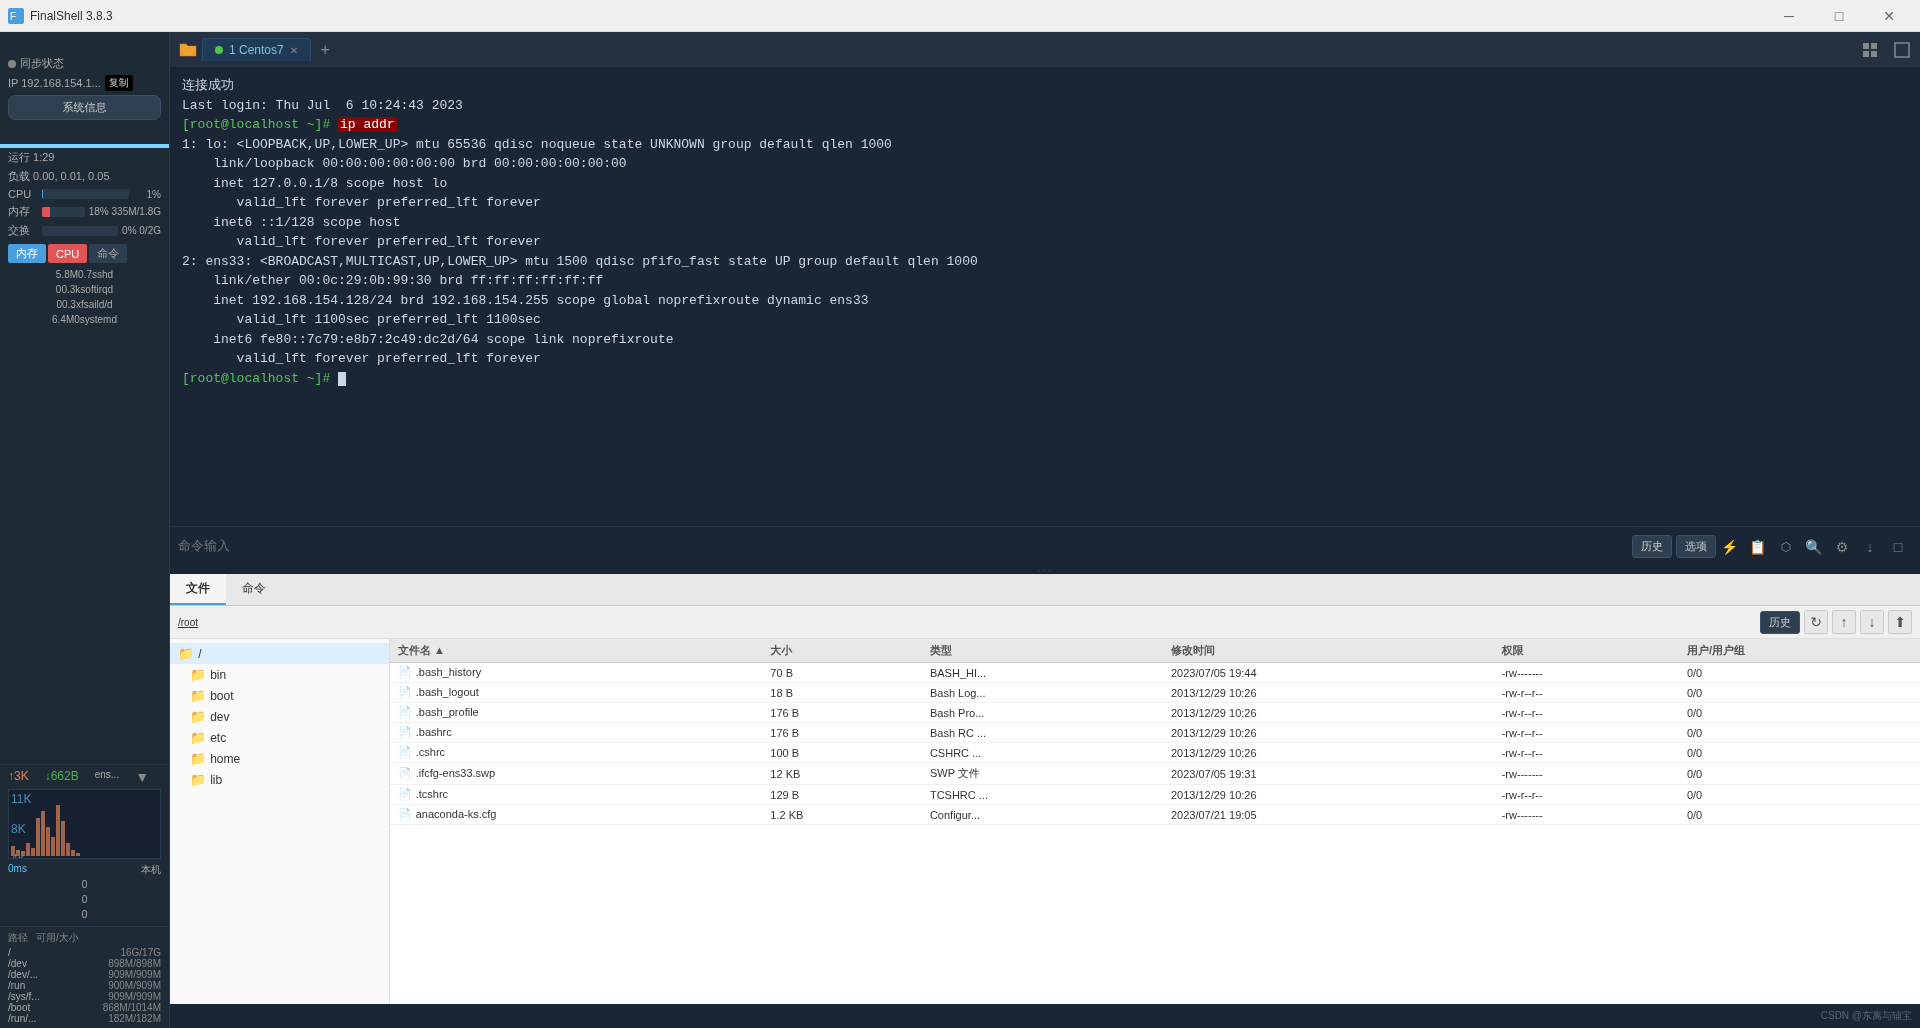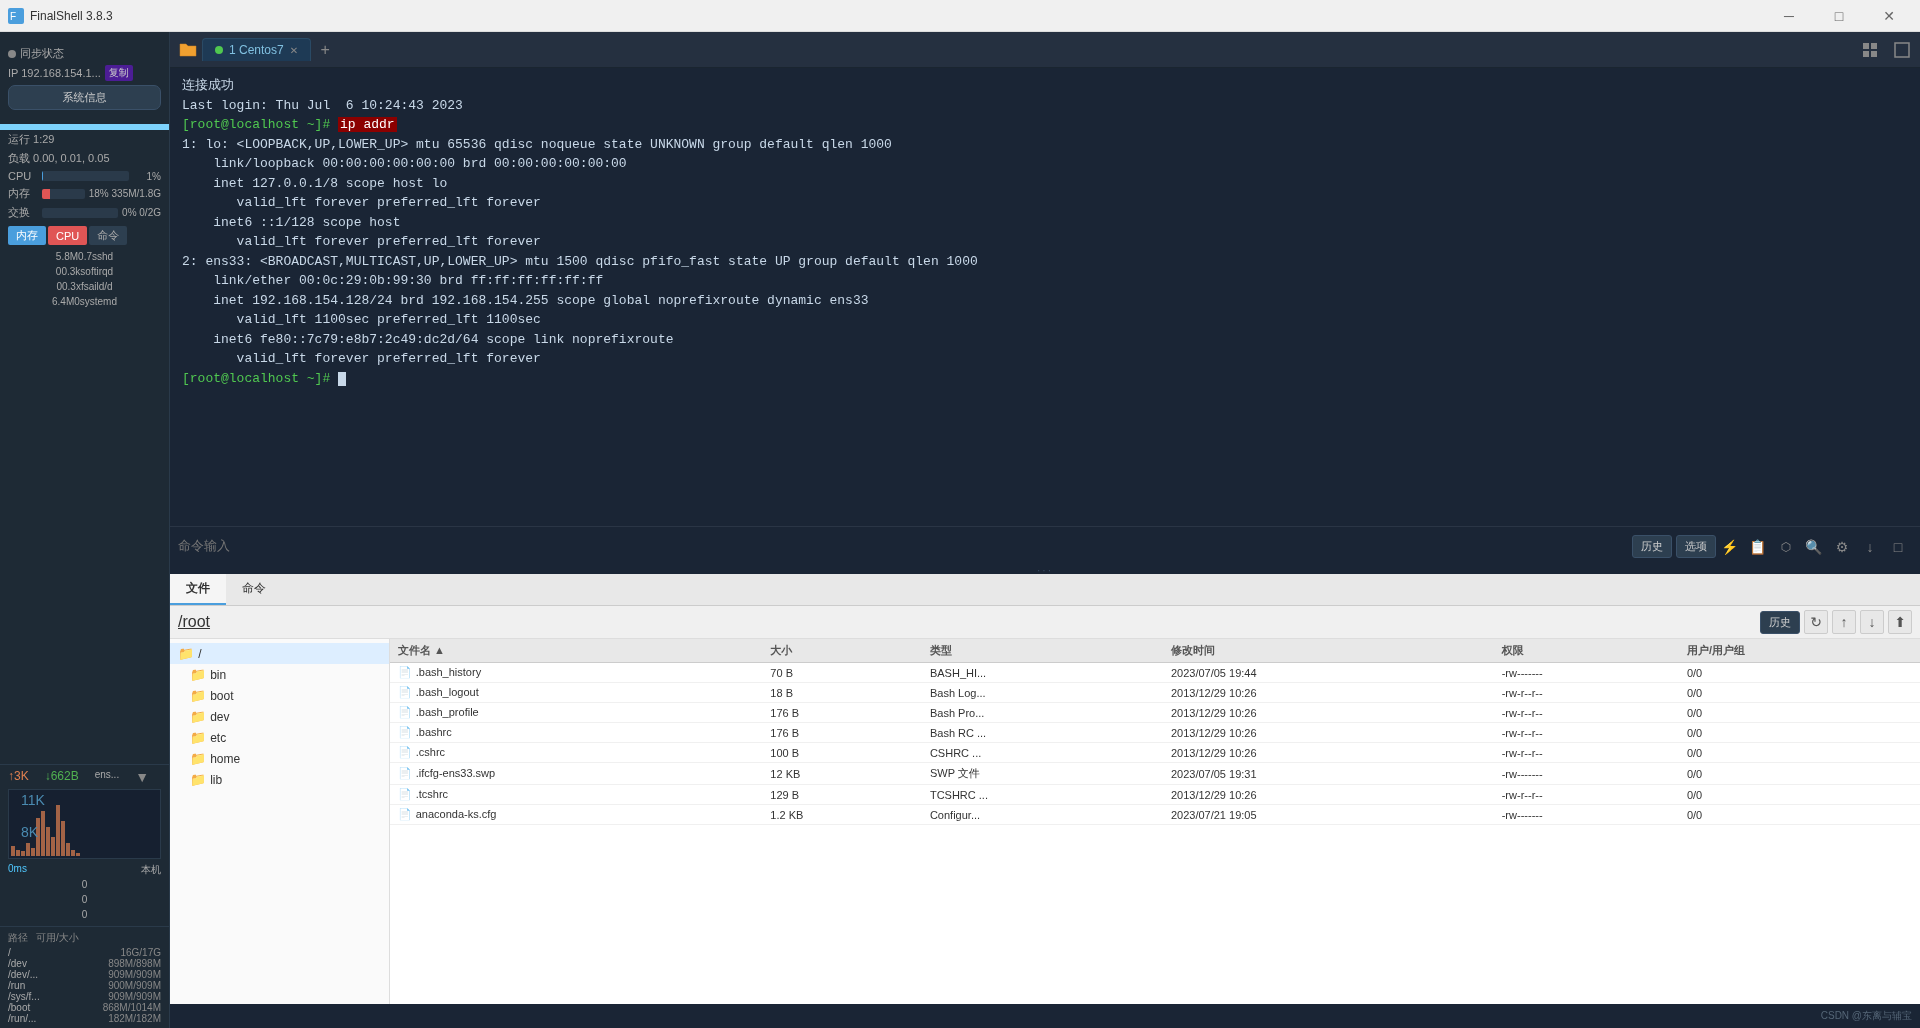--- a/index.html
+++ b/index.html
@@ -24,25 +24,25 @@
 
     
     #sidebar {
       width: 170px;
       background: #1e2a35;
       border-right: 1px solid #2a3a4a;
       display: flex;
       flex-direction: column;
       flex-shrink: 0;
     }
-    #sidebar-top { padding: 14px 8px; border-bottom: 6px solid #7dd3fc; }
+    #sidebar-top { padding: 24px 8px; border-bottom: 4px solid #7dd3fc; }
     .sync-row { display: flex; align-items: center; gap: 4px; color: #aaa; font-size: 11px; margin-bottom: 4px; }
     .sync-dot { width: 8px; height: 8px; background: #888; border-radius: 50%; }
     .ip-row { display: flex; align-items: center; gap: 4px; color: #aaa; font-size: 11px; margin-bottom: 4px; }
-    .copy-btn { background: #4c1d95; color: #ccc; border: none; padding: 1px 4px; font-size: 10px; cursor: pointer; border-radius: 2px; }
+    .copy-btn { background: #000000; color: #ccc; border: none; padding: 1px 4px; font-size: 10px; cursor: pointer; border-radius: 2px; }
     .sysinfo-btn { width: 100%; background: #2d3f50; border: 1px solid #3a5068; color: #ccc; padding: 4px; font-size: 11px; cursor: pointer; border-radius: 7px; }
 
     .stat-row { display: flex; align-items: center; gap: 4px; padding: 2px 8px; font-size: 11px; color: #aaa; }
     .stat-label { min-width: 30px; }
     .stat-bar { height: 10px; background: #2a3a4a; flex: 1; border-radius: 2px; overflow: hidden; }
     .stat-fill { height: 100%; background: #4a9edd; }
     .stat-fill.red { background: #e05555; }
     .stat-val { min-width: 28px; text-align: right; font-size: 10px; }
 
     .divider-tabs { display: flex; padding: 4px 8px; gap: 2px; }
@@ -134,21 +134,21 @@
     #filepanel {
       height: 430px;
       background: #f5f5f5;
       display: flex;
       flex-direction: column;
     }
     #file-tabs { display: flex; background: #e8e8e8; border-bottom: 1px solid #ccc; }
     .ftab { padding: 6px 16px; font-size: 12px; cursor: pointer; color: #333; }
     .ftab.active { background: #f5f5f5; border-bottom: 2px solid #4a9edd; color: #333; font-weight: bold; }
     #file-toolbar { display: flex; align-items: center; padding: 4px 8px; background: #f0f0f0; border-bottom: 1px solid #ddd; gap: 4px; }
-    .path-label { color: #333; font-size: 16px; text-decoration: underline; }
+    .path-label { color: #333; font-size: 10px; text-decoration: underline; }
     .file-icon-btn { width: 24px; height: 24px; display: flex; align-items: center; justify-content: center; cursor: pointer; color: #555; font-size: 14px; background: #e8e8e8; border: 1px solid #ccc; border-radius: 2px; }
     #file-content { flex: 1; display: flex; overflow: hidden; }
     #file-tree { width: 220px; border-right: 1px solid #ddd; overflow-y: auto; background: #fafafa; padding: 4px 0; }
     .ftree-item { display: flex; align-items: center; gap: 4px; padding: 3px 8px; cursor: pointer; font-size: 12px; color: #333; }
     .ftree-item.selected { background: #ddeeff; }
     .folder-icon { color: #f0a030; font-size: 13px; }
     .folder-icon.blue { color: #4a9edd; }
     #file-list { flex: 1; overflow-y: auto; background: white; }
     #file-list table { width: 100%; border-collapse: collapse; }
     #file-list th { background: #e8e8e8; padding: 4px 8px; text-align: left; font-size: 11px; color: #555; border-bottom: 1px solid #ccc; position: sticky; top: 0; white-space: nowrap; }
@@ -271,21 +271,21 @@
           <div class="bar" style="height:60%"></div>
           <div class="bar" style="height:70%"></div>
           <div class="bar" style="height:45%"></div>
           <div class="bar" style="height:30%"></div>
           <div class="bar" style="height:80%"></div>
           <div class="bar" style="height:55%"></div>
           <div class="bar" style="height:20%"></div>
           <div class="bar" style="height:10%"></div>
           <div class="bar" style="height:5%"></div>
         </div>
-        <div style="position:absolute;left:12px;top:2px;font-size:14px;color:#4a8ab0;">
+        <div style="position:absolute;left:2px;top:2px;font-size:12px;color:#4a8ab0;">
           <div>11K</div>
           <div style="margin-top:16px;">8K</div>
           <div style="margin-top:16px;">4K</div>
         </div>
       </div>
       <div class="net-row">
         <span style="color:#50c8ff;font-size:10px;">0ms</span>
         <span style="color:#aaa;font-size:10px;margin-left:auto;">本机</span>
       </div>
       <div class="process-row">

